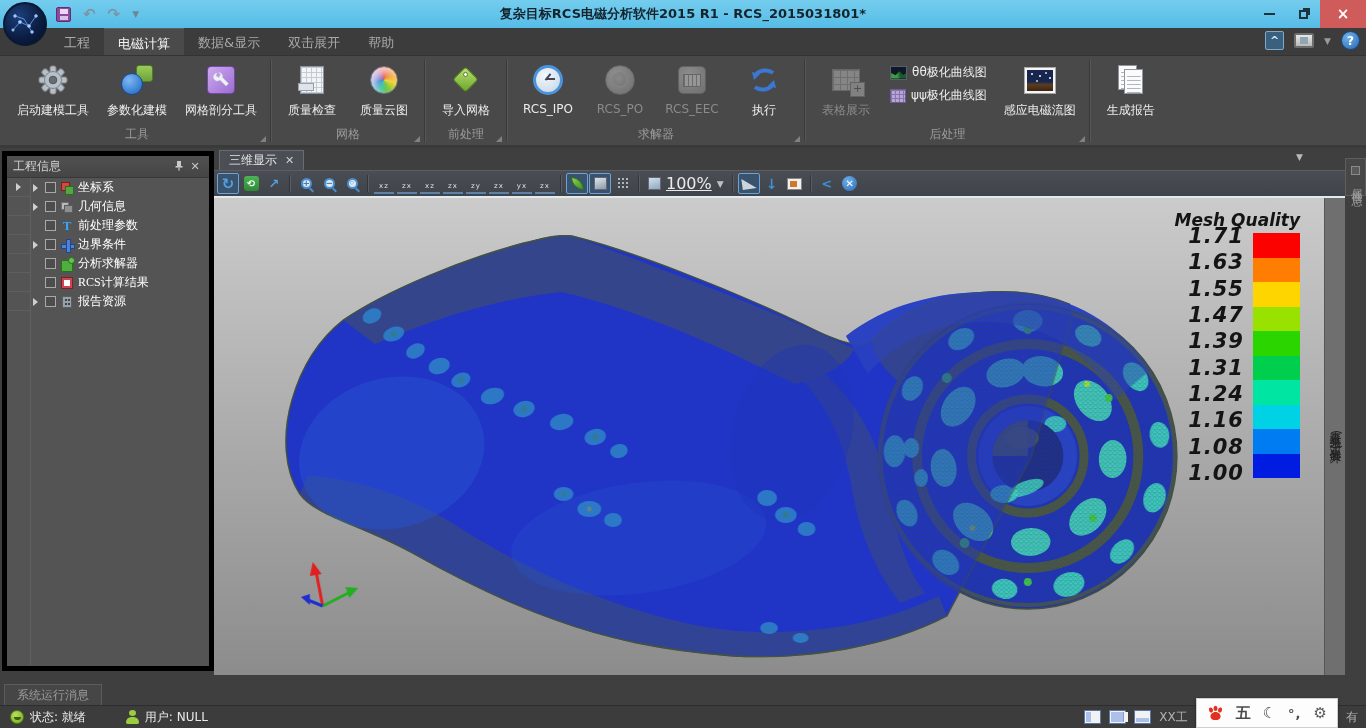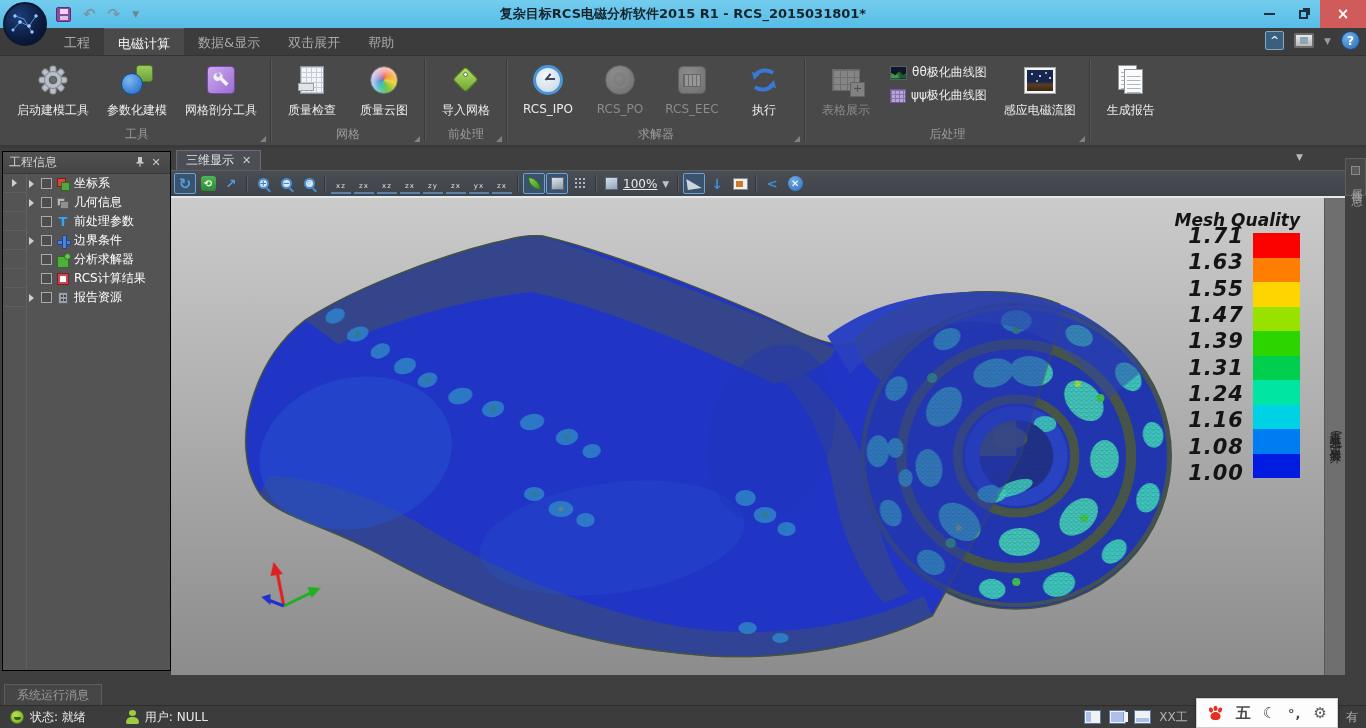--- a/index.html
+++ b/index.html
@@ -89,30 +89,30 @@
   .ic-report { position:relative; width:26px; height:30px; }
   .ic-report .p { position:absolute; width:19px; height:25px; background:#fbfbfb; border:1px solid #8f959c;
     background-image:repeating-linear-gradient(#fbfbfb 0 3px,#aeb6bf 3px 4px); background-size:80% 100%; background-position:2px 3px; background-repeat:no-repeat; }
   .ic-report .p1 { left:0; top:0; }
   .ic-report .p2 { left:6px; top:4px; }
 
   
   .main { display:flex; height:533px; background:#3f3f3f; }
 
   
-  .lpanel { width:169px; margin:3px 0 10px 2px; background:#545454; border:1px solid #000000; display:flex; flex-direction:column; }
+  .lpanel { width:212px; margin:3px 0 10px 2px; background:#545454; border:5px solid #000000; display:flex; flex-direction:column; }
   .lpanel-h { height:22px; background:linear-gradient(#515151,#454545); display:flex; align-items:center; padding:0 6px; color:#d2d2d2; font-size:12px; border-bottom:1px solid #383838; }
   .lpanel-h .sp { flex:1; }
   .pin-ic, .close-ic { color:#c9c9c9; font-size:11px; width:16px; text-align:center; }
   .tree { flex:1; display:flex; }
   .gutter { width:24px; border-right:1px solid #616161; }
   .gutter .gcell { height:19px; border-bottom:1px solid #5e5e5e; display:flex; align-items:center; justify-content:center; }
   .tri { width:0; height:0; border-top:4px solid transparent; border-bottom:4px solid transparent; border-left:5px solid #cfcfcf; }
   .rows { flex:1; padding-top:0; }
-  .trow { height:19px; display:flex; align-items:center; gap:4px; padding-left:2px; color:#fff; font-size:12px; white-space:nowrap; }
+  .trow { height:19px; display:flex; align-items:center; gap:4px; padding-left:2px; color:#fff; font-size:12px; white-space:nowrap;font-family:Liberation Serif, serif; }
   .texp { width:8px; display:flex; }
   .cb { width:11px; height:11px; border:1px solid #a9a9a9; background:#4d4d4d; }
   .tic { width:14px; height:14px; position:relative; flex:0 0 14px; }
 
   .tic-coord::before { content:""; position:absolute; left:1px; top:1px; width:7px; height:7px; background:#d4483f; border:1px solid #7c1f1a; }
   .tic-coord::after { content:""; position:absolute; right:0; bottom:0; width:7px; height:7px; background:#53a643; border:1px solid #2c6b20; }
   .tic-geom::before { content:""; position:absolute; left:1px; top:2px; width:6px; height:6px; background:#b9b9b9; border:1px solid #6e6e6e; }
   .tic-geom::after { content:""; position:absolute; right:1px; bottom:1px; width:7px; height:6px; background:#8f8f8f; border:1px solid #5c5c5c; }
   .tic-T { color:#3fa3ee; font-weight:bold; font-size:13px; line-height:14px; text-align:center; text-shadow:0 0 1px #1a5c96; }
   .tic-bc::before { content:""; position:absolute; left:1px; top:6px; width:12px; height:3px; background:#4d82d6; border:1px solid #24458c; }
@@ -139,21 +139,21 @@
   .g-sync { width:15px; height:15px; border-radius:3px; background:linear-gradient(#4db354,#2e8736); color:#eaffea; font-size:10px; font-weight:bold; display:flex; align-items:center; justify-content:center; }
   .g-pan { color:#52a0e0; font-size:13px; font-weight:bold; }
   .mag { width:11px; height:11px; border:2px solid #4a90d0; border-radius:50%; position:relative; color:#3a80c0; font-size:9px; font-weight:bold; line-height:7px; text-align:center; background:#dfe9f2; }
   .mag::after { content:""; position:absolute; right:-4px; bottom:-4px; width:5px; height:2px; background:#4a90d0; transform:rotate(45deg); }
   .axisbtn { width:20px; height:20px; font-size:7px; color:#e0e0e0; display:flex; align-items:flex-end; justify-content:center; padding-bottom:2px; border-bottom:2px solid #5b82ab; margin:0 1px; letter-spacing:1px; }
   .g-leaf { width:13px; height:13px; background:linear-gradient(135deg,#8fd04f,#3f8f2c); border-radius:0 100% 0 100%; border:1px solid #2e6e20; }
   .g-flat { width:13px; height:13px; background:linear-gradient(160deg,#dfe6ec,#8b9aa6); border:1px solid #667; }
   .g-dots { width:13px; height:13px; background-image:radial-gradient(#aeb6be 1px,transparent 1.2px); background-size:4px 4px; }
   .zoomlvl { display:flex; align-items:center; gap:5px; padding:0 4px; }
   .zoomlvl .sq { width:13px; height:13px; background:linear-gradient(160deg,#cfe0ee,#8fa8bc); border:1px solid #667; }
-  .zoomlvl .zt { color:#eaeaea; font-size:12px;text-decoration:underline; }
+  .zoomlvl .zt { color:#eaeaea; font-size:16px;text-decoration:underline; }
   .zoomlvl .zc { color:#c0c0c0; font-size:9px; }
   .g-clip { width:0; height:0; border-bottom:11px solid #cdd5dc; border-right:14px solid transparent; transform:rotate(-8deg); }
   .g-down { color:#3f8fd8; font-size:14px; font-weight:bold; }
   .g-snap { width:15px; height:12px; background:#f0f0f0; border:1px solid #888; position:relative; }
   .g-snap::after { content:""; position:absolute; left:2px; top:2px; width:7px; height:6px; background:#d07828; }
   .g-flow { color:#3f8fd8; font-size:13px; font-weight:bold; }
   .g-closev { width:15px; height:15px; border-radius:50%; background:radial-gradient(circle at 38% 32%, #6fb0e8, #2a6ab8); color:#fff; font-size:10px; font-weight:bold; display:flex; align-items:center; justify-content:center; }
 
   .white-line { height:2px; background:#e4e9ee; }
   .viewport { flex:1; position:relative; background:linear-gradient(#cbcbcb,#8c8c8c); overflow:hidden; }

